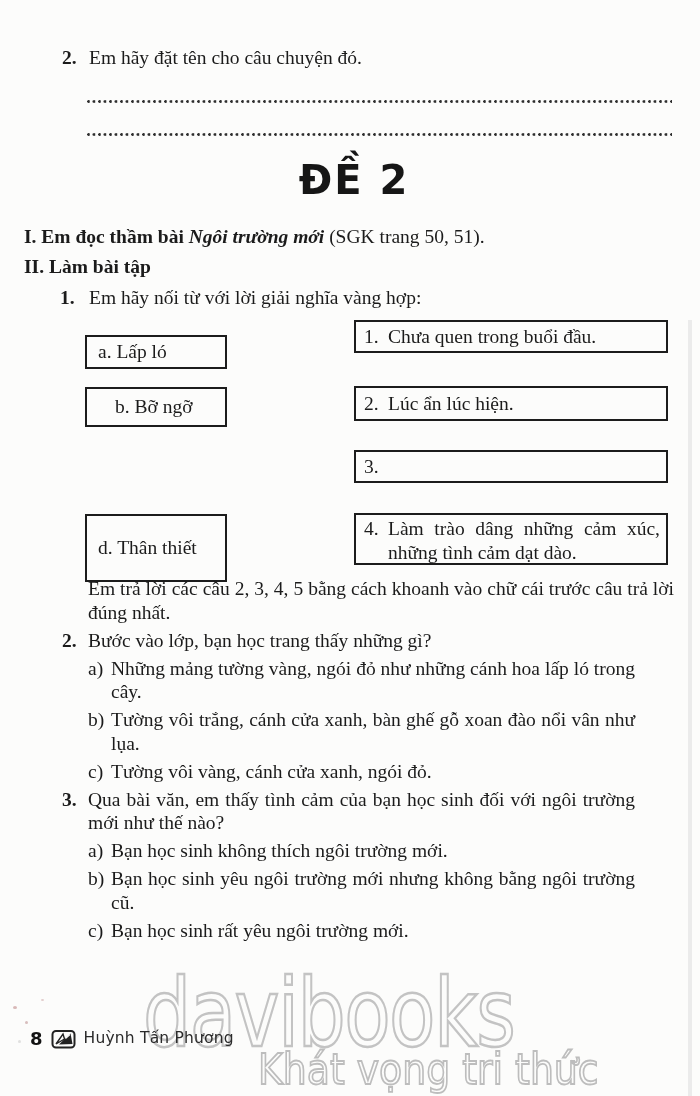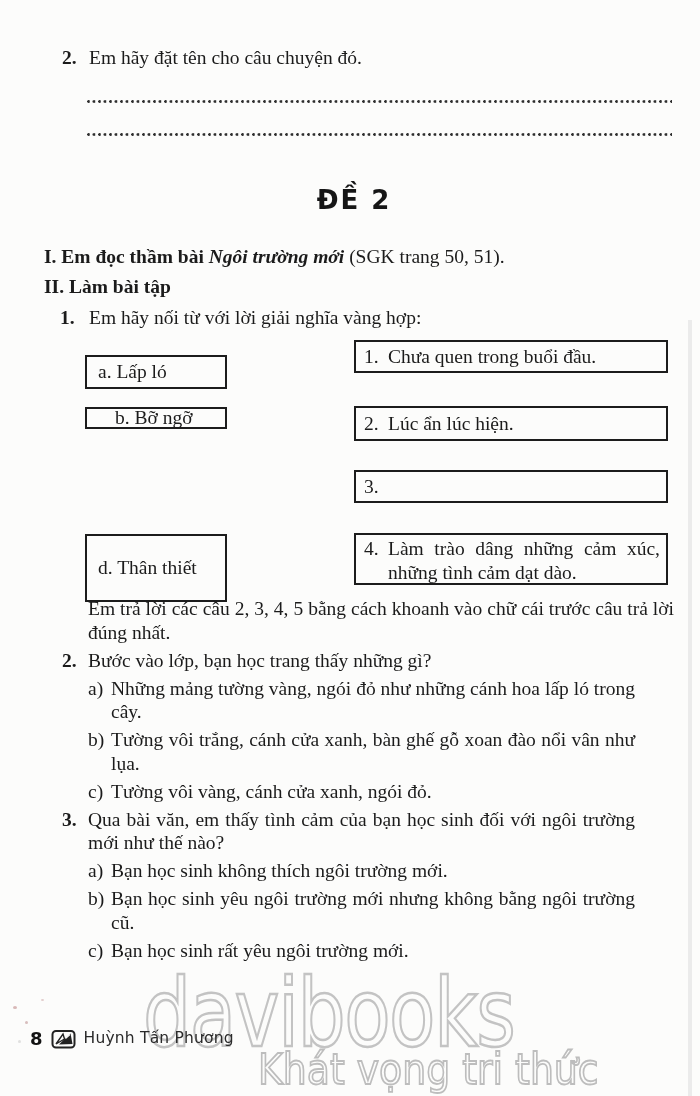--- a/index.html
+++ b/index.html
@@ -20,43 +20,43 @@
   .item2top .mk{width:27px;font-weight:bold;}
   .dotline{
     margin-left:87px;width:585px;height:3px;
     background-image:radial-gradient(circle at 1.5px 1.5px,#2e2e2e 1.15px,rgba(0,0,0,0) 1.6px);
     background-size:5.5px 3px;background-repeat:repeat-x;
   }
   .dot1{margin-top:30px;}
   .dot2{margin-top:30px;}
   
   .de-title{
-    margin-top:46px;text-align:center;padding-left:8px;
+    margin-top:26px;text-align:center;padding-left:8px;
     font-family:"DejaVu Sans","Liberation Sans",sans-serif;
-    font-weight:bold;font-size:26px;line-height:36px;
+    font-weight:bold;font-size:40px;line-height:36px;
     letter-spacing:2px;color:#161616;
   }
-  .sec{margin-left:44px;font-weight:bold;}
+  .sec{margin-left:24px;font-weight:bold;}
   .sec1{margin-top:27px;}
   .sec2{margin-top:7px;}
   .sec .normal{font-weight:normal;}
   .task1{margin:7px 0 0 60px;display:flex;}
   .task1 .mk{width:29px;font-weight:bold;}
   
   .matchgrid{position:relative;margin-top:11px;height:250px;}
   .mbox{
     position:absolute;border:2px solid #1c1c1c;background:transparent;
     display:flex;align-items:center;box-sizing:border-box;
   }
   .lbox{left:85px;width:142px;padding-left:11px;}
   .rbox{left:354px;width:314px;padding-left:8px;padding-right:6px;}
   .rbox .mk{width:24px;}
   .rbox .tx{flex:1;text-align:justify;}
   .lb-a{top:15px;height:34px;}
-  .lb-b{top:67px;height:22px;padding-left:28px;}
+  .lb-b{top:67px;height:40px;padding-left:28px;}
   .lb-c{top:131px;height:34px;}
   .lb-d{top:194px;height:68px;}
   .rb-1{top:0;height:33px;}
   .rb-2{top:66px;height:35px;}
   .rb-3{top:130px;height:33px;}
   .rb-4{top:193px;height:52px;align-items:flex-start;padding-top:2px;line-height:24px;}
   
   .instruction{margin:7px 0 0 88px;width:586px;text-align:justify;}
   .qblock{margin-left:62px;width:573px;}
   .qstem{display:flex;margin-top:4.5px;}

